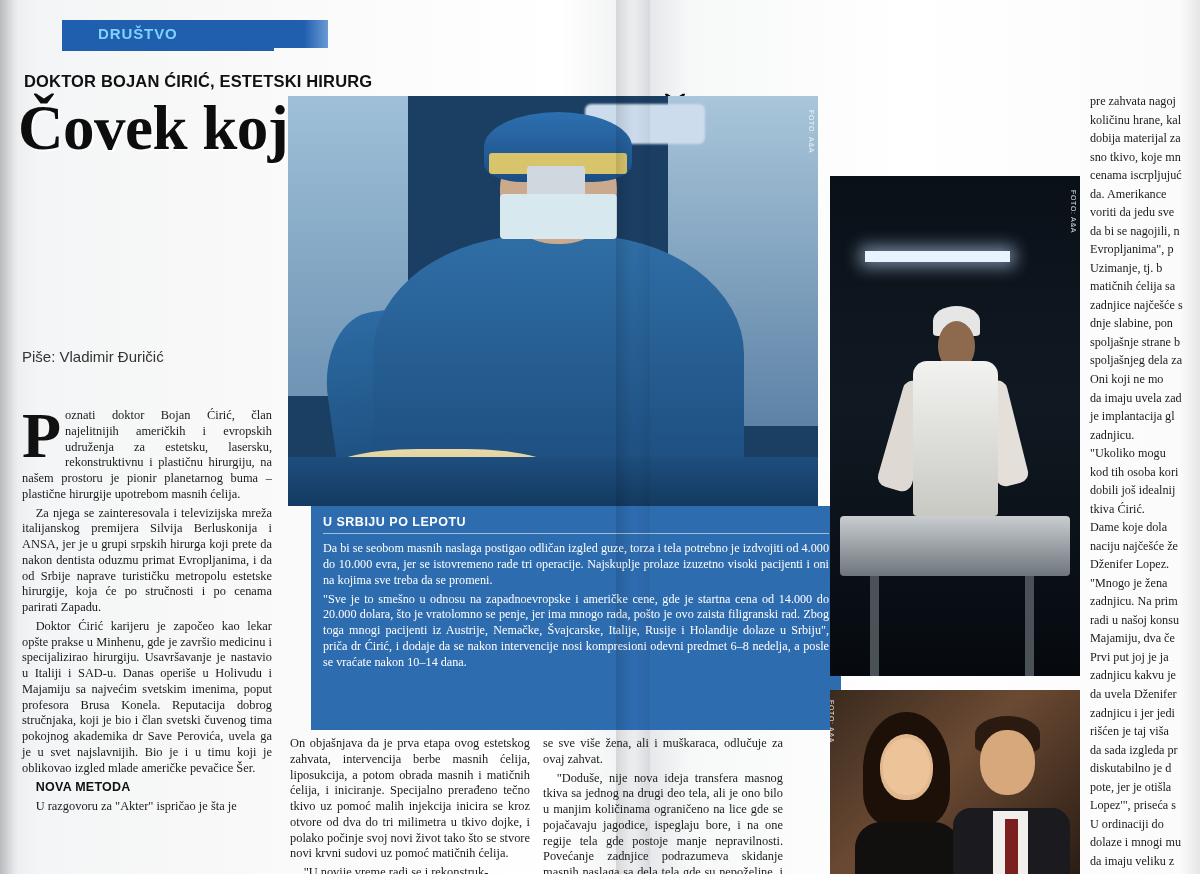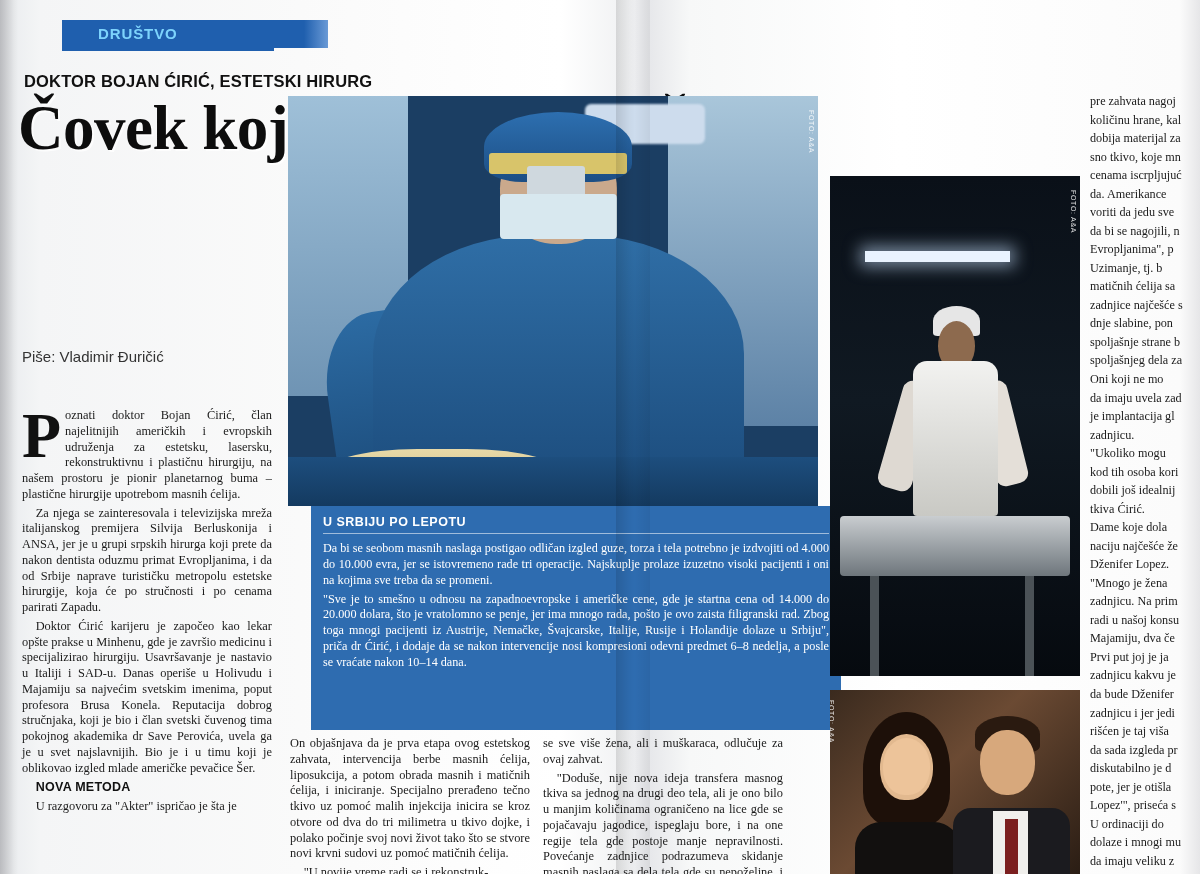--- a/index.html
+++ b/index.html
@@ -295,21 +295,21 @@
     <p class="nind">tkiva Ćirić.</p>
     <p class="nind">Dame koje dola</p>
     <p class="nind">naciju najčešće že</p>
     <p class="nind">Dženifer Lopez.</p>
     <p class="nind">"Mnogo je žena</p>
     <p class="nind">zadnjicu. Na prim</p>
     <p class="nind">radi u našoj konsu</p>
     <p class="nind">Majamiju, dva če</p>
     <p class="nind">Prvi put joj je ja</p>
     <p class="nind">zadnjicu kakvu je</p>
-    <p class="nind">da bude Dženifer</p>
+    <p class="nind">da uvela Dženifer</p>
     <p class="nind">zadnjicu i jer jedi</p>
     <p class="nind">rišćen je taj viša</p>
     <p class="nind">da sada izgleda pr</p>
     <p class="nind">diskutabilno je d</p>
     <p class="nind">pote, jer je otišla</p>
     <p class="nind">Lopez'", priseća s</p>
     <p class="nind">U ordinaciji do</p>
     <p class="nind">dolaze i mnogi mu</p>
     <p class="nind">da imaju veliku z</p>
     <p class="nind">da imaju raskošniju (b</p>

